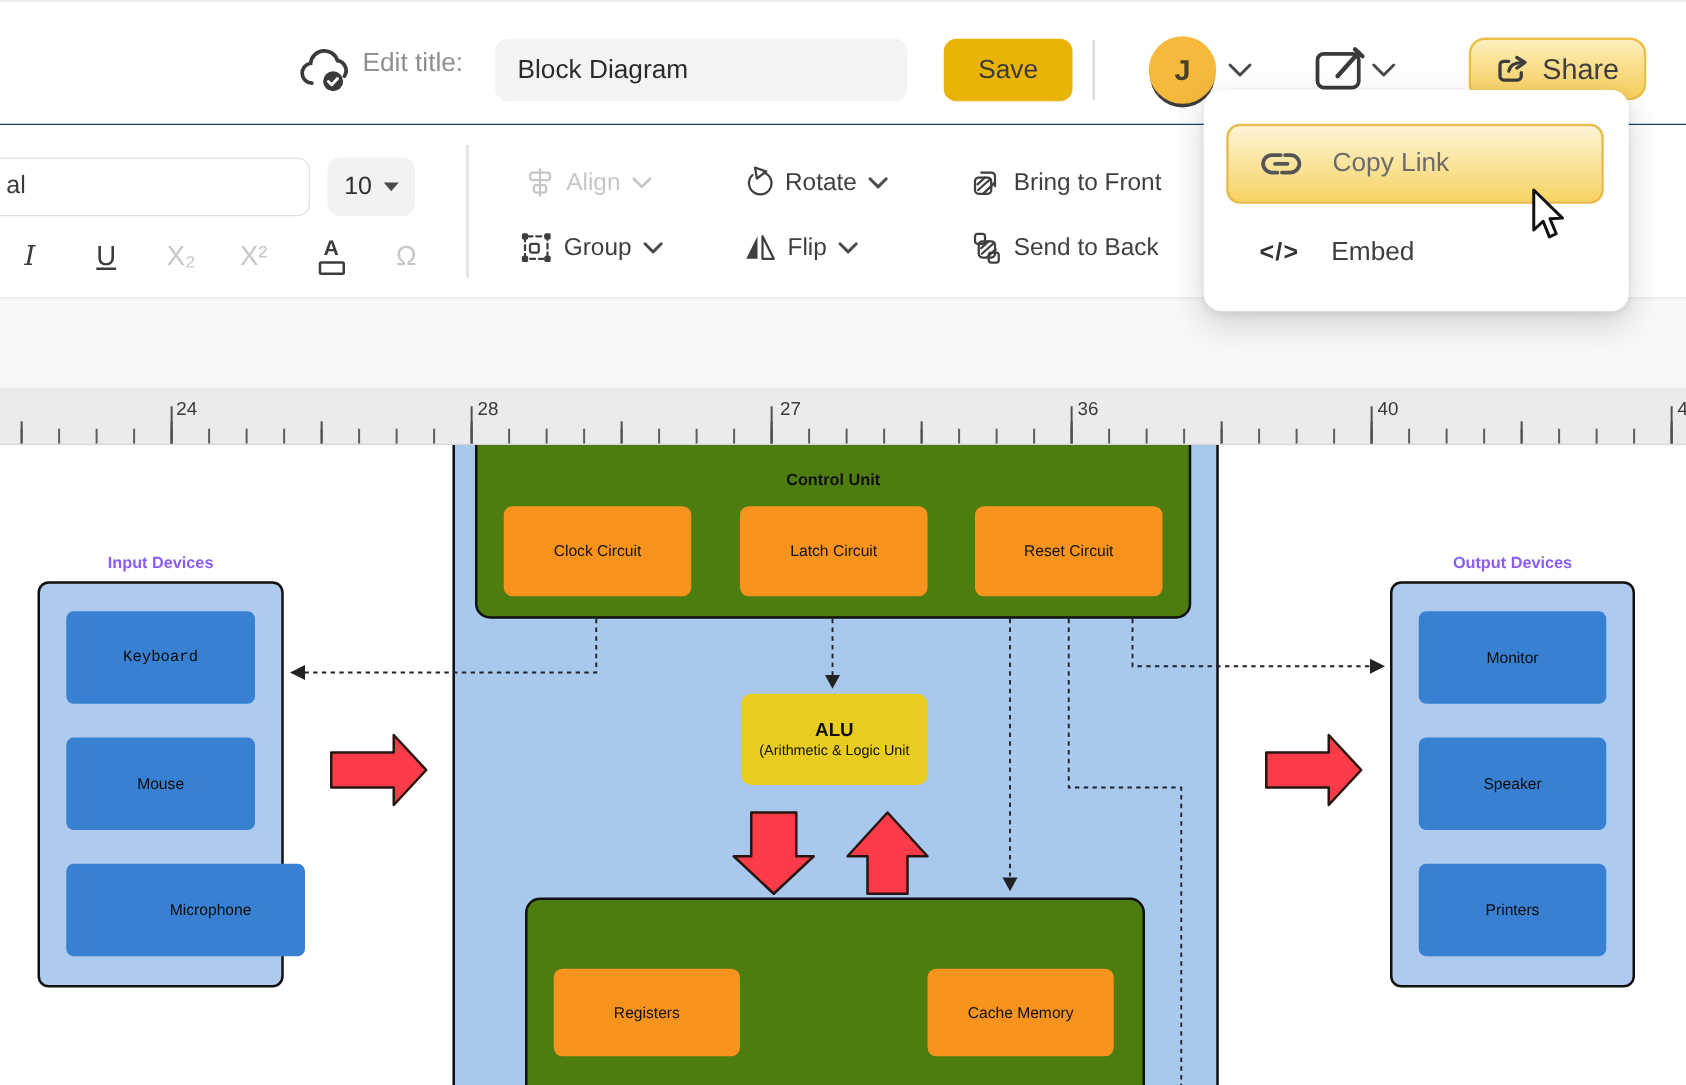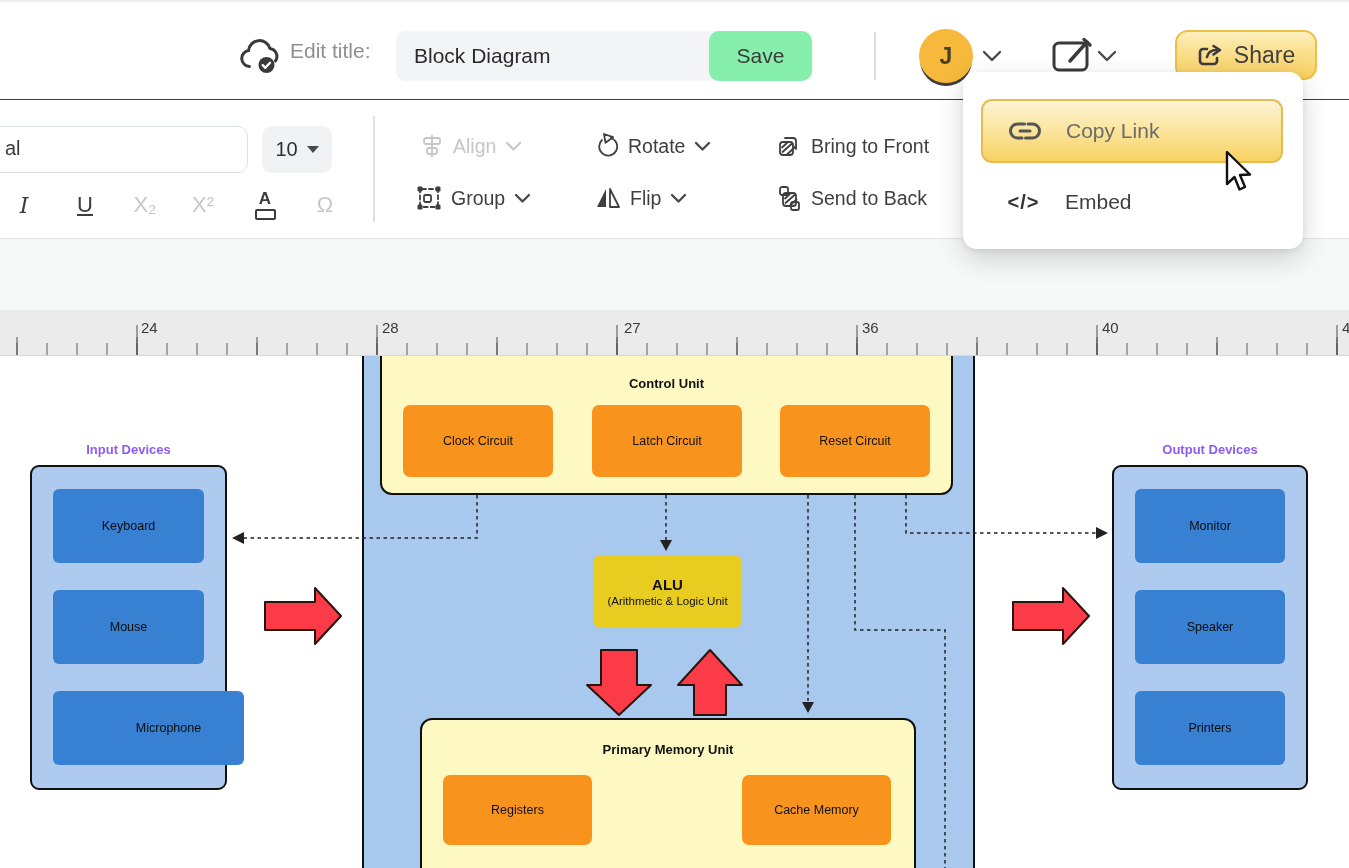--- a/index.html
+++ b/index.html
@@ -8,21 +8,21 @@
   .abs{position:absolute;}
 
   
   .topline{position:absolute;left:0;top:0;width:100%;height:2px;background:#ededed;}
   .topbar{position:absolute;left:0;top:2px;width:100%;height:97px;background:#fff;border-bottom:7px solid #0c4a6e;}
   .edit-title{position:absolute;left:290px;top:0;height:97px;display:flex;align-items:center;
               font-size:21px;color:#8f8f8f;}
   .title-input{position:absolute;left:396px;top:29px;width:330px;height:50px;background:#f3f4f6;
                border:none;border-radius:10px;font-family:"Liberation Sans",sans-serif;
                font-size:21px;color:#2b2b2b;padding:0 18px;box-sizing:border-box;outline:none;}
-  .save-btn{position:absolute;left:709px;top:29px;width:103px;height:50px;background:#86efac;
+  .save-btn{position:absolute;left:755px;top:29px;width:103px;height:50px;background:#eab308;
             border:none;border-radius:10px;font-size:21px;color:#3a3a3a;font-family:"Liberation Sans",sans-serif;cursor:pointer;}
   .vdivider{position:absolute;left:874px;top:30px;width:2px;height:48px;background:#dcdcdc;}
   .avatar{position:absolute;left:919px;top:27px;width:54px;height:54px;border-radius:50%;
           background:#f6b93b;display:flex;align-items:center;justify-content:center;
           font-size:23px;font-weight:bold;color:#474026;box-shadow:0 4px 0 -1px #3d3d3d;}
   .chev{stroke:#4a4a4a;stroke-width:2.4;fill:none;stroke-linecap:round;stroke-linejoin:round;}
   .rename-box{position:absolute;left:1051px;top:33px;width:44px;height:42px;}
   .share-btn{position:absolute;left:1175px;top:28px;width:142px;height:50px;border-radius:13px;
              background:linear-gradient(180deg,#fdf0bf 0%,#fbe091 40%,#f9d express 100%);
              background:linear-gradient(180deg,#fdf0bf 0%,#fbe091 40%,#f9d05e 100%);
@@ -63,21 +63,21 @@
          background-size:240px 30px,120px 18px,30px 12px;
          background-position:136.5px 100%,136.5px 100%,136.5px 100%;
          background-repeat:repeat-x;}
   .ruler-num{position:absolute;top:9px;font-size:15px;color:#3a3a3a;}
 
   
   .canvas{position:absolute;left:0;top:356px;width:1349px;height:512px;background:#fff;overflow:hidden;}
   .cpu-container{position:absolute;left:362px;top:-4px;width:609px;height:520px;background:#a9c8ed;
                  border-left:2px solid #101010;border-right:2px solid #101010;}
   .connectors{position:absolute;left:0;top:0;}
-  .whitebox{position:absolute;background:#fef9c3;border:2px solid #101010;border-radius:12px;box-sizing:border-box;}
+  .whitebox{position:absolute;background:#4d7c0f;border:2px solid #101010;border-radius:12px;box-sizing:border-box;}
   .wtitle{display:block;text-align:center;font-size:13px;font-weight:bold;color:#111;}
   .obox{position:absolute;background:#f8941e;border-radius:7px;display:flex;align-items:center;justify-content:center;
         font-size:12.5px;color:#111;}
   .bbox{position:absolute;background:#3780d2;border-radius:6px;display:flex;align-items:center;justify-content:center;
         font-size:12.5px;color:#0c0c0c;}
   .panel{position:absolute;background:#aecbef;border:2px solid #101010;border-radius:9px;box-sizing:border-box;}
   .panel-title{position:absolute;text-align:center;font-size:13px;font-weight:bold;color:#8b5cf6;}
   .alu{position:absolute;left:593px;top:199px;width:149px;height:73px;background:#e9cc20;border-radius:8px;
        display:flex;flex-direction:column;align-items:center;justify-content:center;color:#111;}
   .alu .t1{font-size:15px;font-weight:bold;}
@@ -283,28 +283,27 @@
       <div class="obox" style="left:210px;top:59px;width:150px;height:72px;">Latch Circuit</div>
       <div class="obox" style="left:398px;top:59px;width:150px;height:72px;">Reset Circuit</div>
     </div>
 
     <div class="alu">
       <span class="t1">ALU</span>
       <span class="t2">(Arithmetic &amp; Logic Unit</span>
     </div>
 
     <div class="whitebox" style="left:420px;top:362px;width:496px;height:170px;">
-      <span class="wtitle" style="margin-top:22px;">Primary Memory Unit</span>
       <div class="obox" style="left:21px;top:55px;width:149px;height:70px;">Registers</div>
       <div class="obox" style="left:320px;top:55px;width:149px;height:70px;">Cache Memory</div>
     </div>
 
     <span class="panel-title" style="left:30px;top:86px;width:197px;">Input Devices</span>
     <div class="panel" style="left:30px;top:109px;width:197px;height:325px;">
-      <div class="bbox" style="left:21px;top:22px;width:151px;height:74px;">Keyboard</div>
+      <div class="bbox" style="left:21px;top:22px;width:151px;height:74px;font-family:Liberation Mono, monospace;">Keyboard</div>
       <div class="bbox" style="left:21px;top:123px;width:151px;height:74px;">Mouse</div>
       <div class="bbox" style="left:21px;top:224px;width:151px;height:74px;padding-left:40px;">Microphone</div>
     </div>
 
     <span class="panel-title" style="left:1112px;top:86px;width:196px;">Output Devices</span>
     <div class="panel" style="left:1112px;top:109px;width:196px;height:325px;">
       <div class="bbox" style="left:21px;top:22px;width:150px;height:74px;">Monitor</div>
       <div class="bbox" style="left:21px;top:123px;width:150px;height:74px;">Speaker</div>
       <div class="bbox" style="left:21px;top:224px;width:150px;height:74px;">Printers</div>
     </div>

